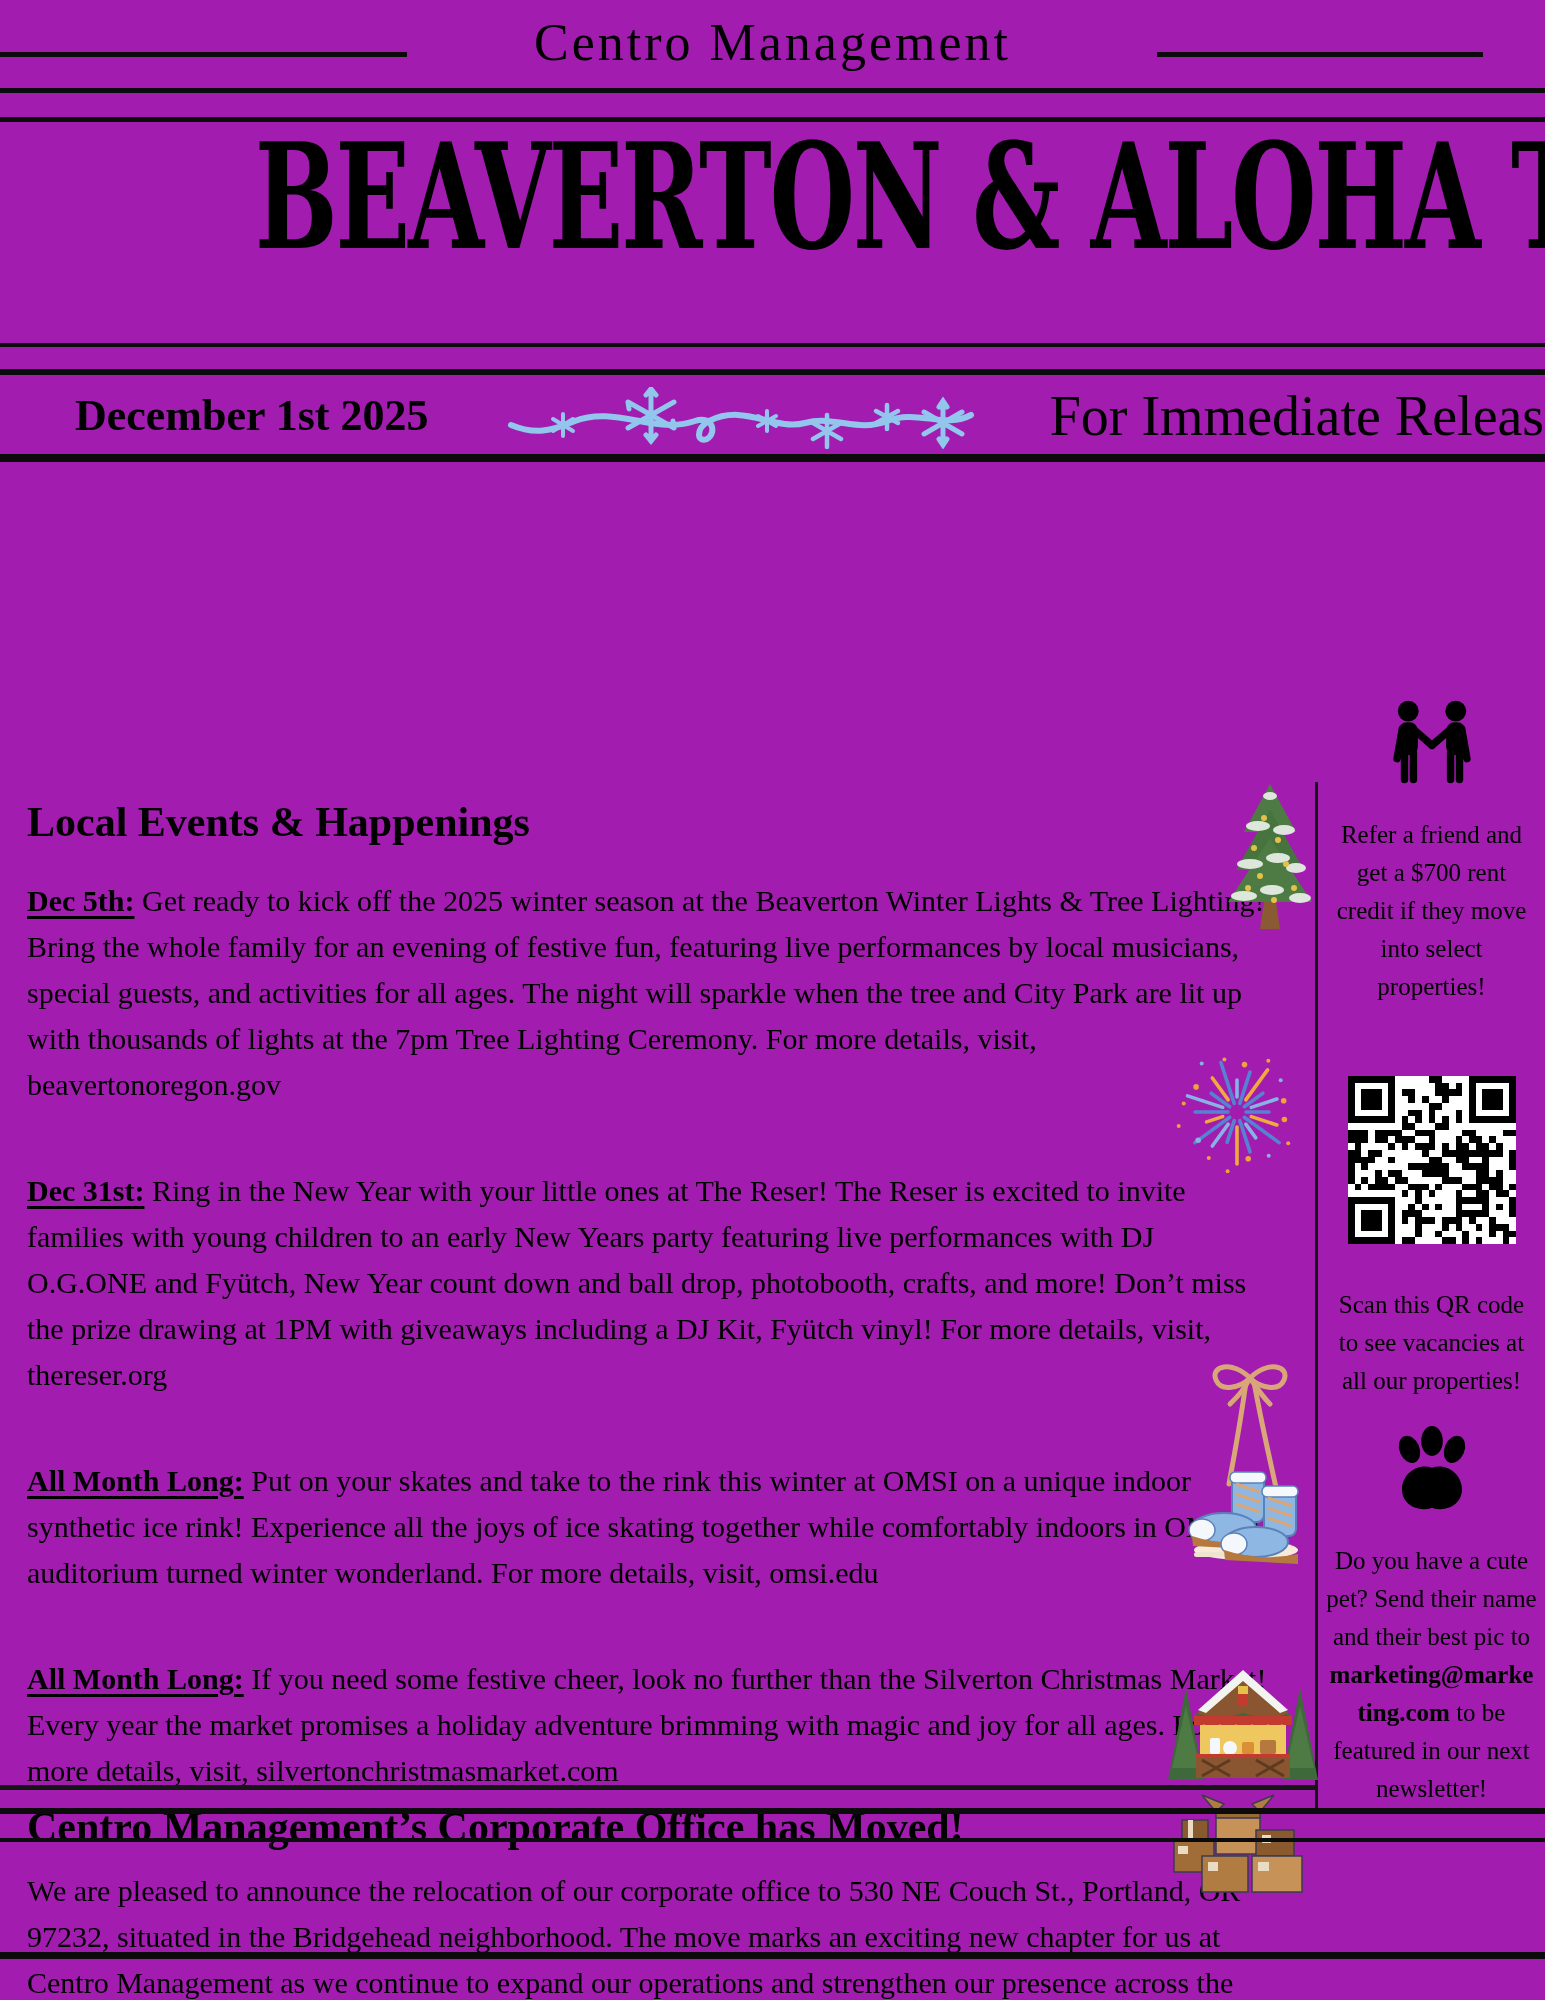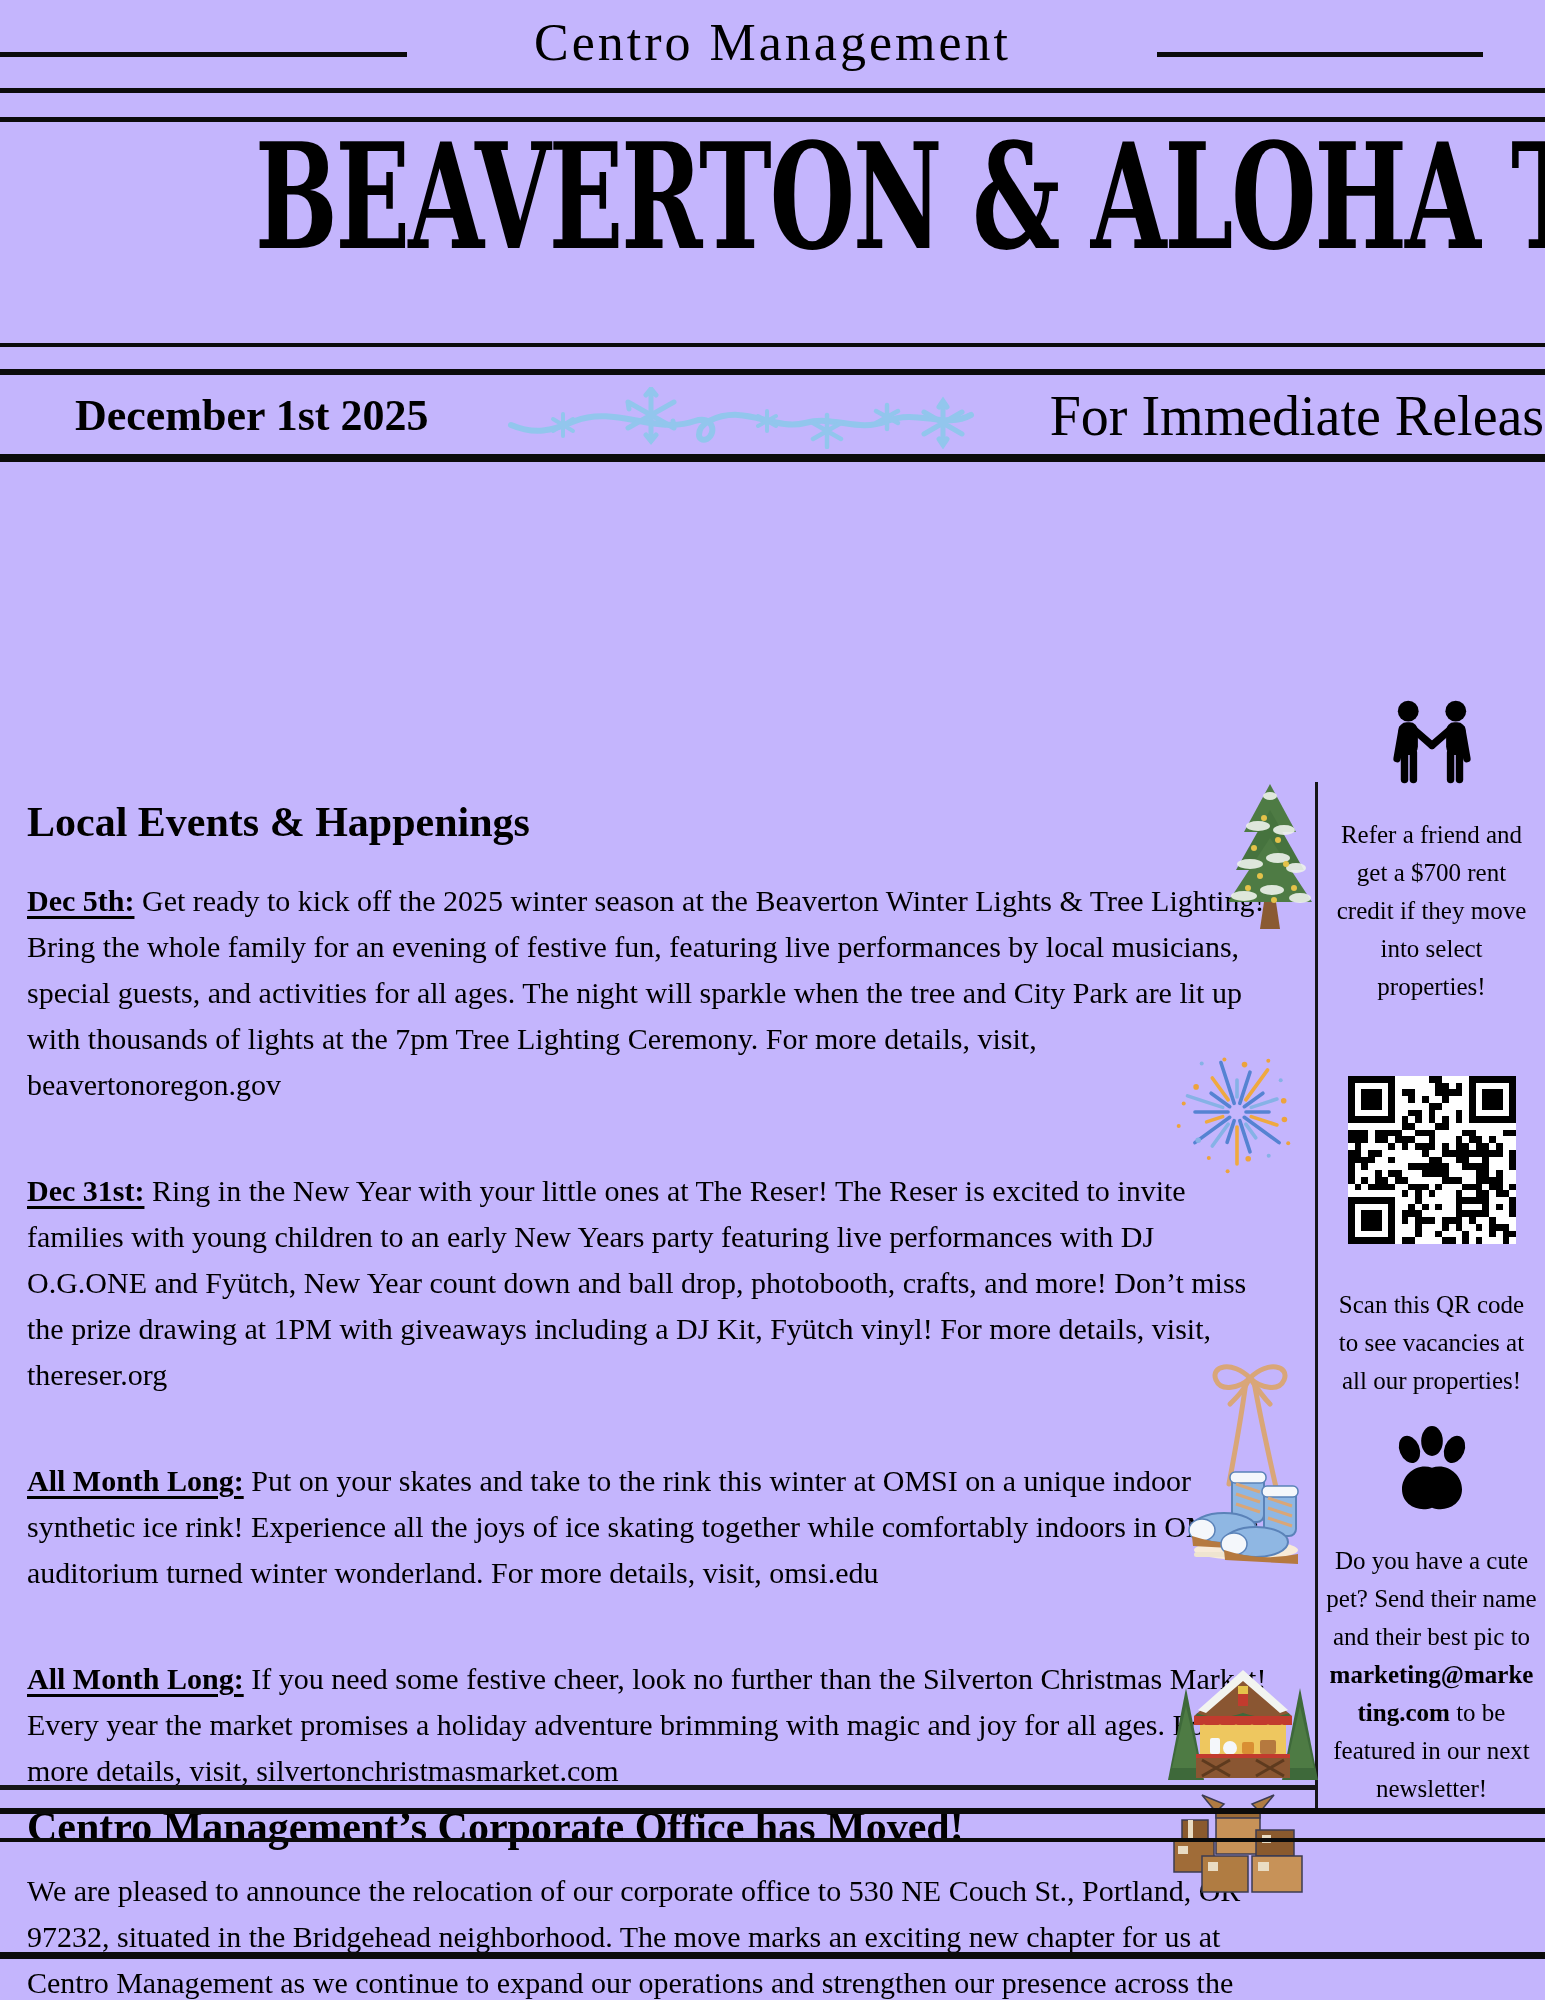--- a/index.html
+++ b/index.html
@@ -1,16 +1,16 @@
 <!DOCTYPE html>
 <html><head>
 <meta charset="utf-8">
 <style>
   html,body{margin:0;padding:0;background:#ffffff;}
-  .page{position:relative;width:1545px;height:2000px;background:#c4b5fd;color:#000;
+  .page{position:relative;width:1545px;height:2000px;background:#a21caf;color:#000;
         font-family:"Liberation Serif", serif;overflow:hidden;}
 
   
   .brand{position:absolute;top:10px;left:0;width:100%;text-align:center;
          font-size:52px;letter-spacing:3px;line-height:66px;}
   .rule{position:absolute;background:#0b0b0b;}
   .rule-brand-left{top:52px;left:0;width:407px;height:5px;}
   .rule-brand-right{top:52px;left:1157px;width:326px;height:5px;}
   .rule-a{top:88px;left:0;width:1545px;height:5px;}
   .rule-b{top:117px;left:0;width:1545px;height:5px;}

